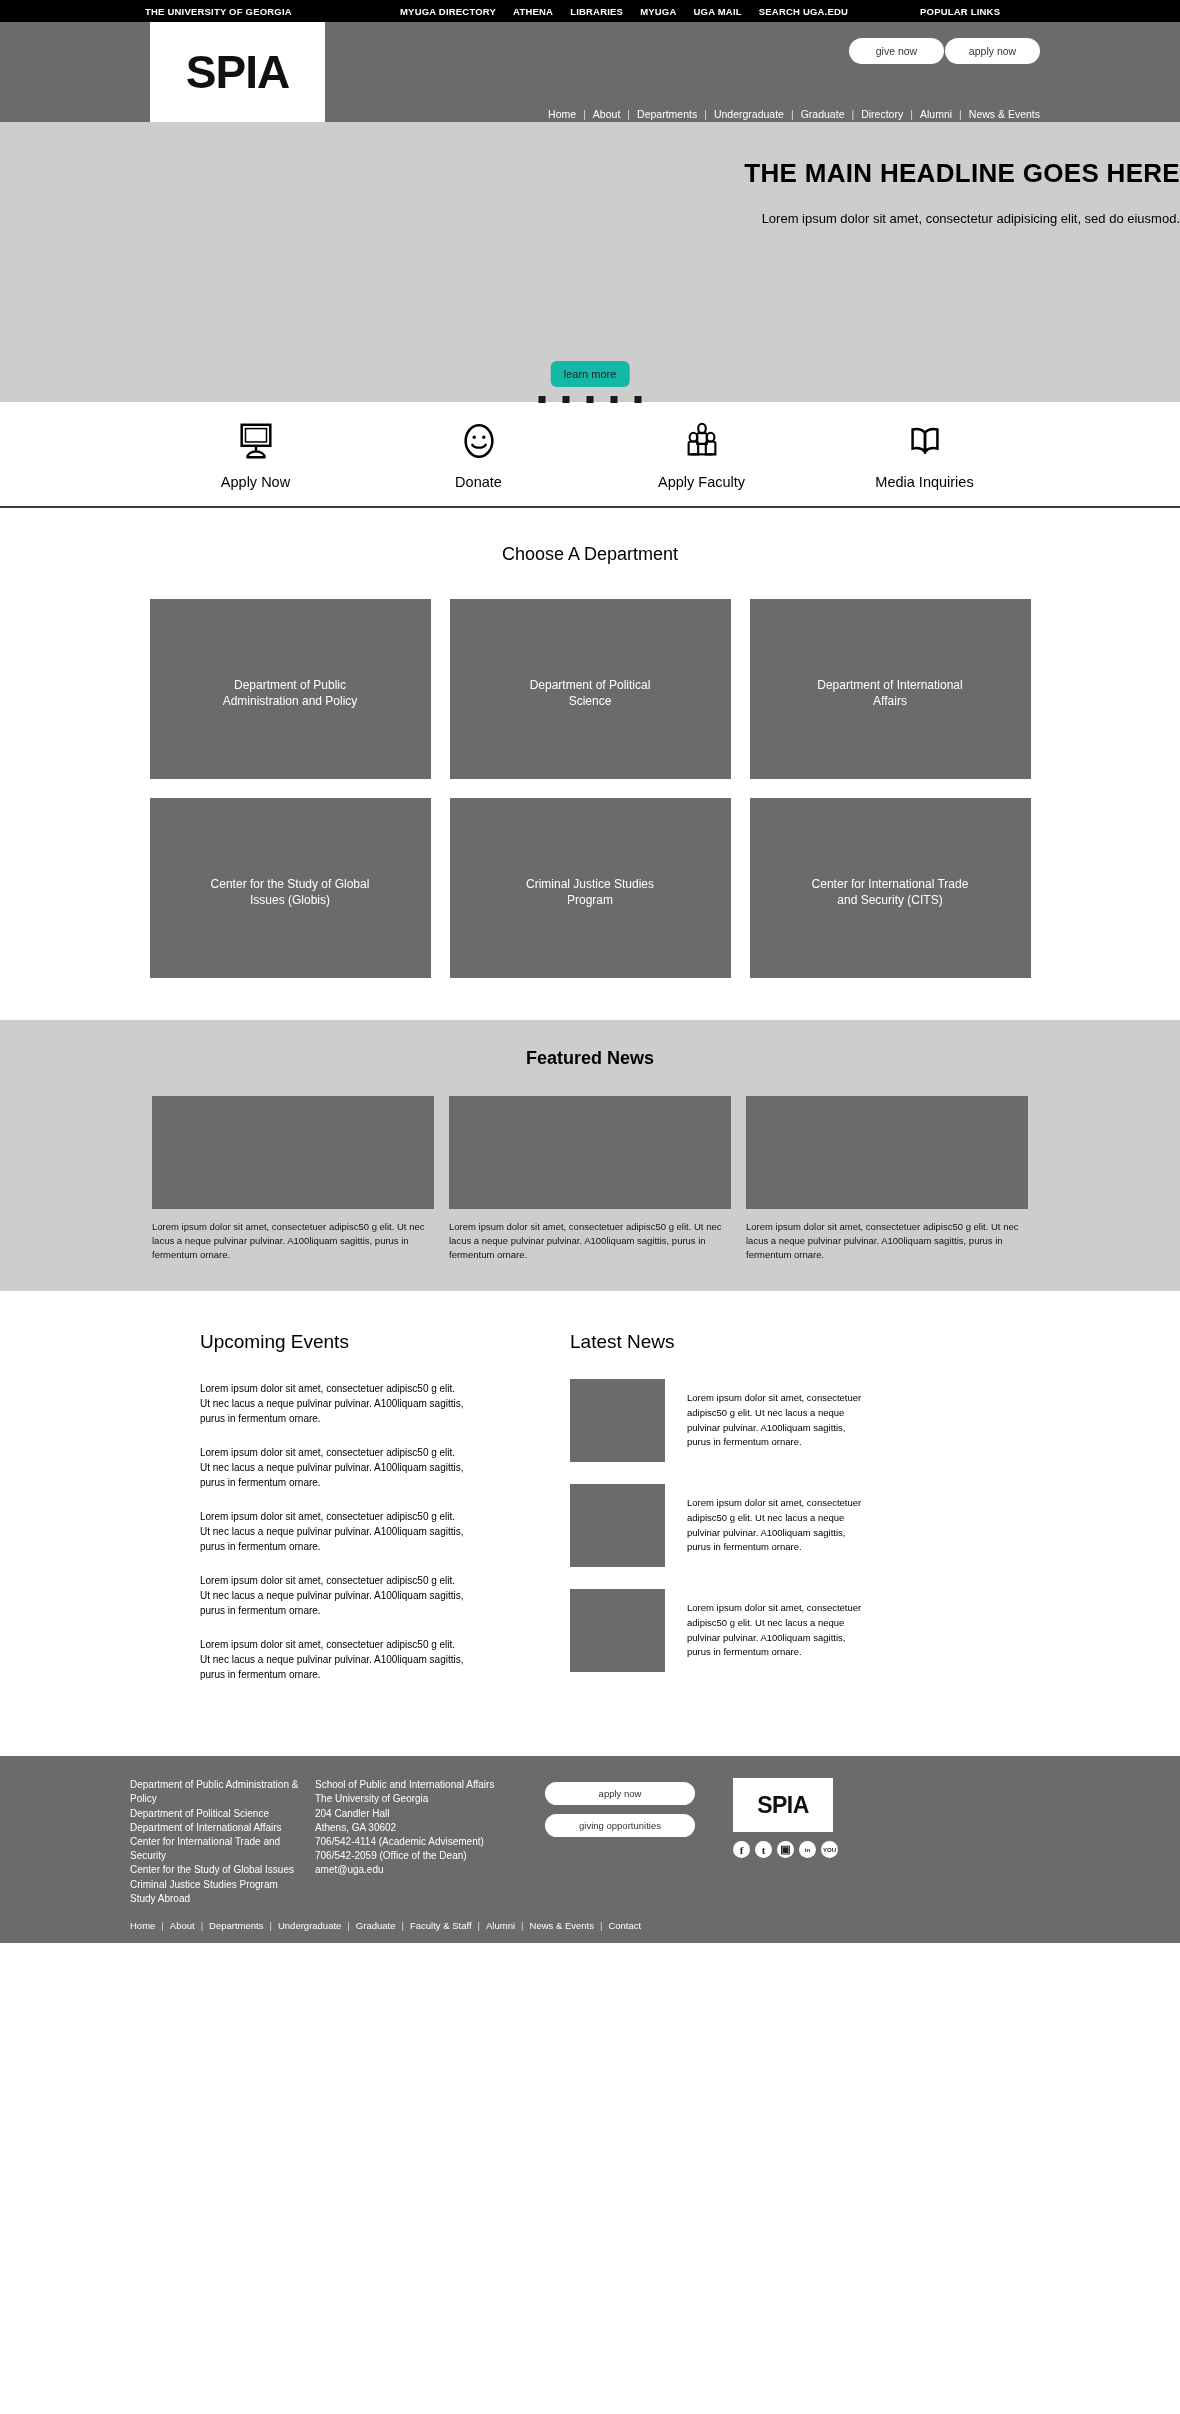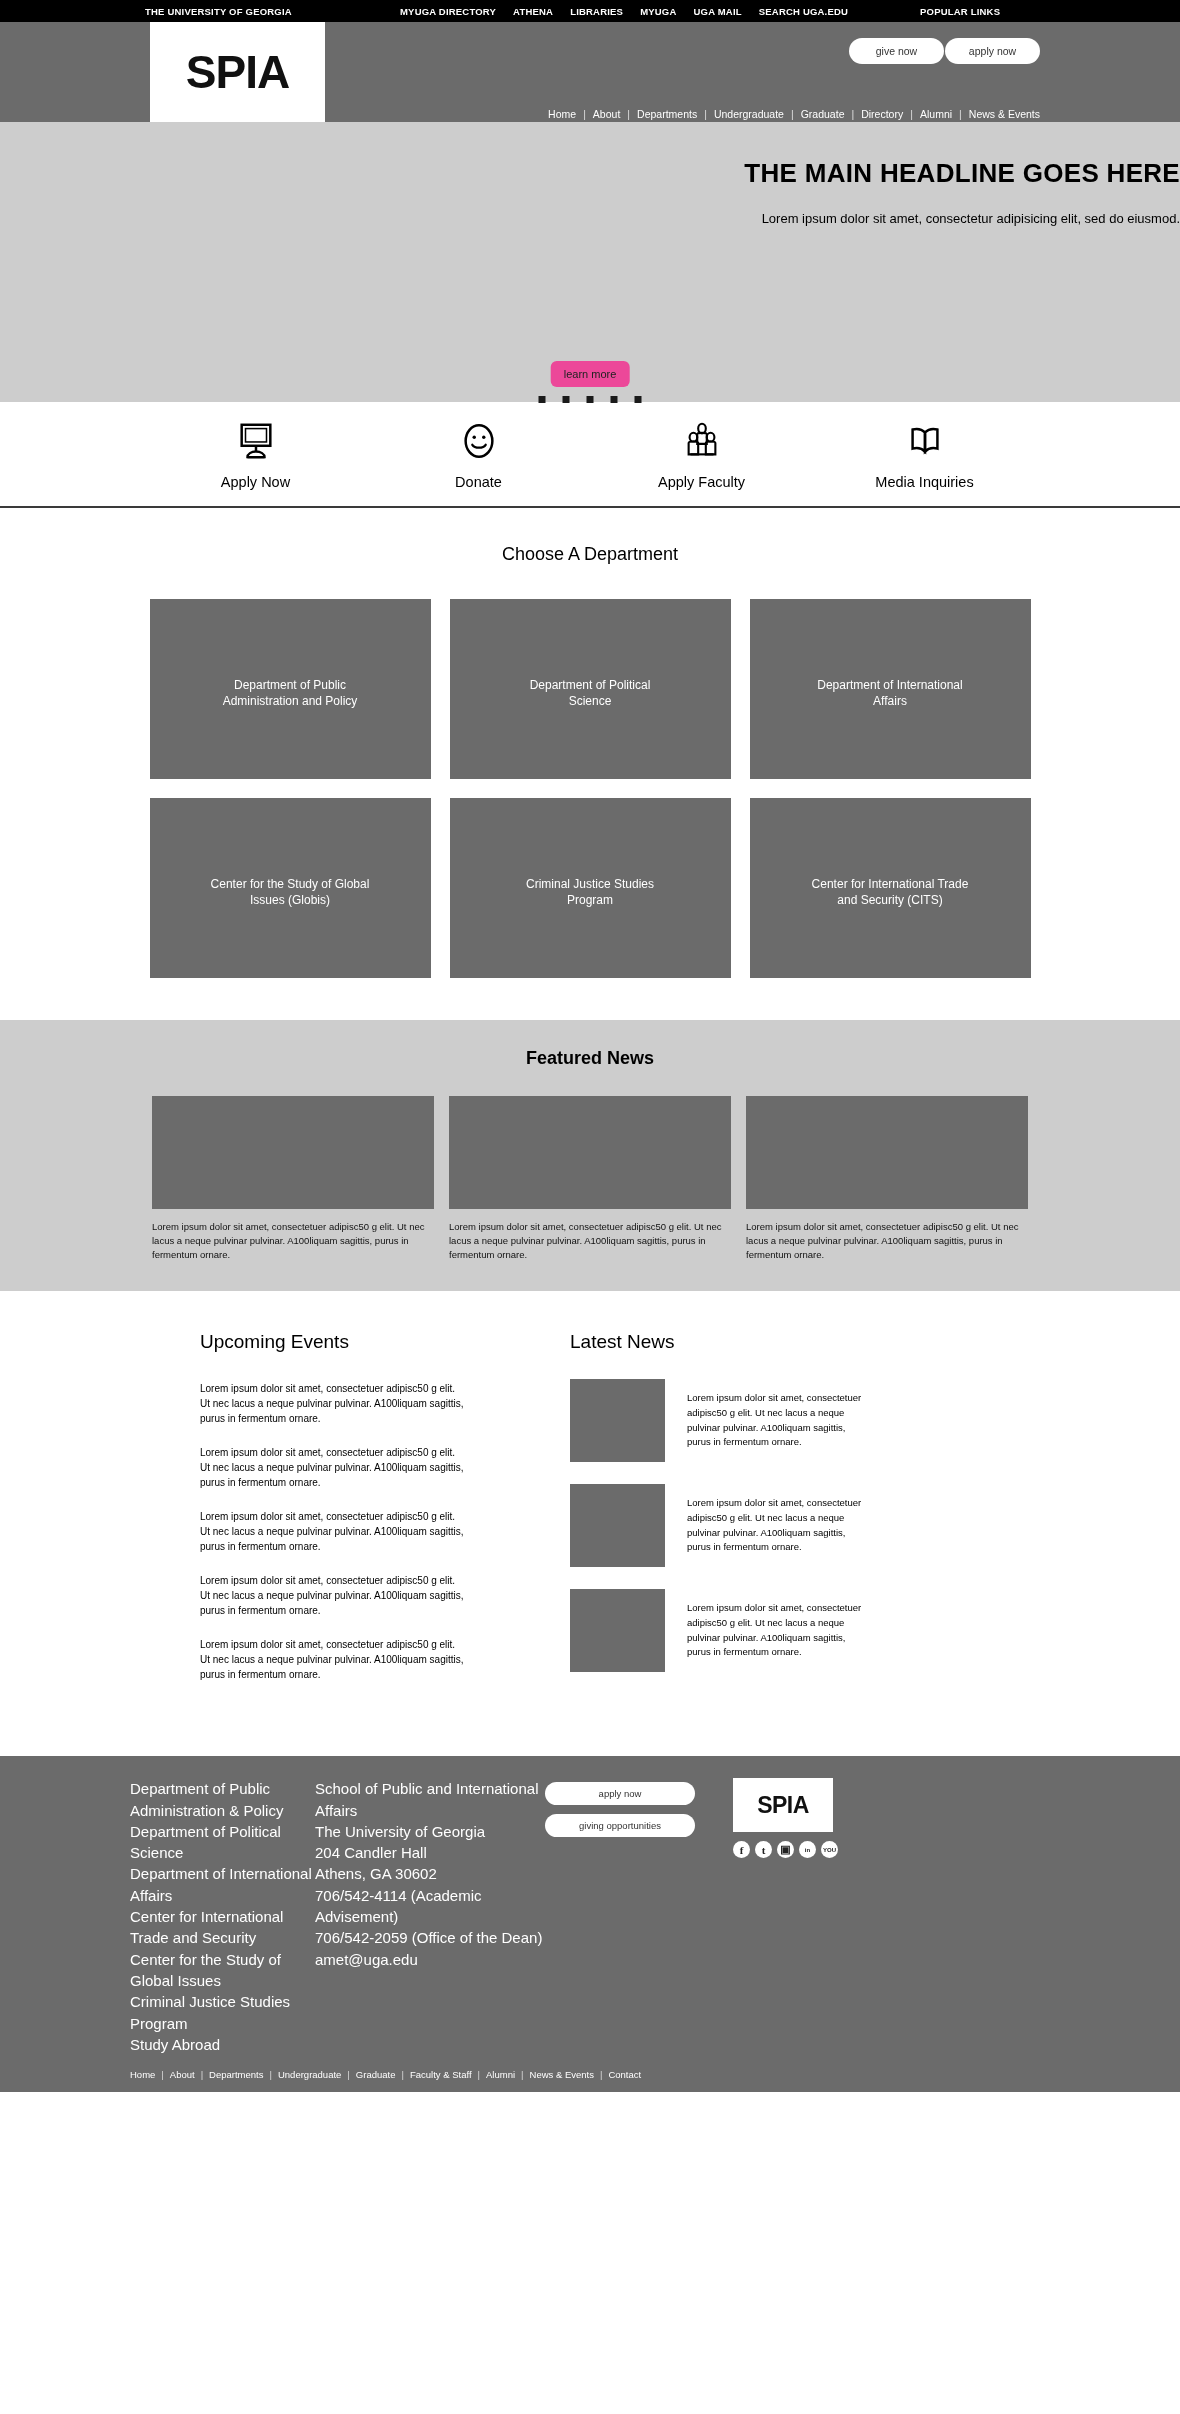--- a/index.html
+++ b/index.html
@@ -59,21 +59,21 @@
     position:relative;
     text-align:right;
   }
   .hero h1 {
     padding-top:36px;
     font-size:26px; font-weight:bold; letter-spacing:.3px;
   }
   .hero p { margin-top:22px; font-size:13px; }
   .learn-more {
     position:absolute; left:50%; top:361px; transform:translateX(-50%);
-    background:#ec4899; border:none; border-radius:6px;
+    background:#14b8a6; border:none; border-radius:6px;
     font-size:11px; font-family:"Liberation Sans", sans-serif;
     padding:7px 13px; cursor:pointer; color:#222;
   }
   .dots {
     position:absolute; left:50%; top:396px; transform:translateX(-50%);
     display:flex; gap:17px;
   }
   .dot { width:7px; height:7px; background:#1a1a1a; }
 
   
@@ -142,21 +142,21 @@
   .news-text { font-size:9.5px; line-height:1.55; max-width:175px; padding-top:12px; }
 
   
   .footer {
     background:#6b6b6b; color:#fff;
     padding:22px 0 0;
     position:relative;
     min-height:128px;
   }
   .footer-inner { display:flex; padding-left:130px; }
-  .fcol { font-size:15px; line-height:1.42; }
+  .fcol { font-size:10px; line-height:1.42; }
   .fcol-1 { width:185px; }
   .fcol-2 { width:230px; }
   .fcol a { color:#fff; text-decoration:none; display:block; }
   .fcol span { display:block; }
   .fcol-3 { width:180px; display:flex; flex-direction:column; gap:9px; padding-top:4px; }
   .fpill {
     background:#fff; color:#333; border:none; border-radius:14px;
     font-size:9.5px; font-family:"Liberation Sans", sans-serif;
     padding:6px 0; width:150px; text-align:center; cursor:pointer;
   }

